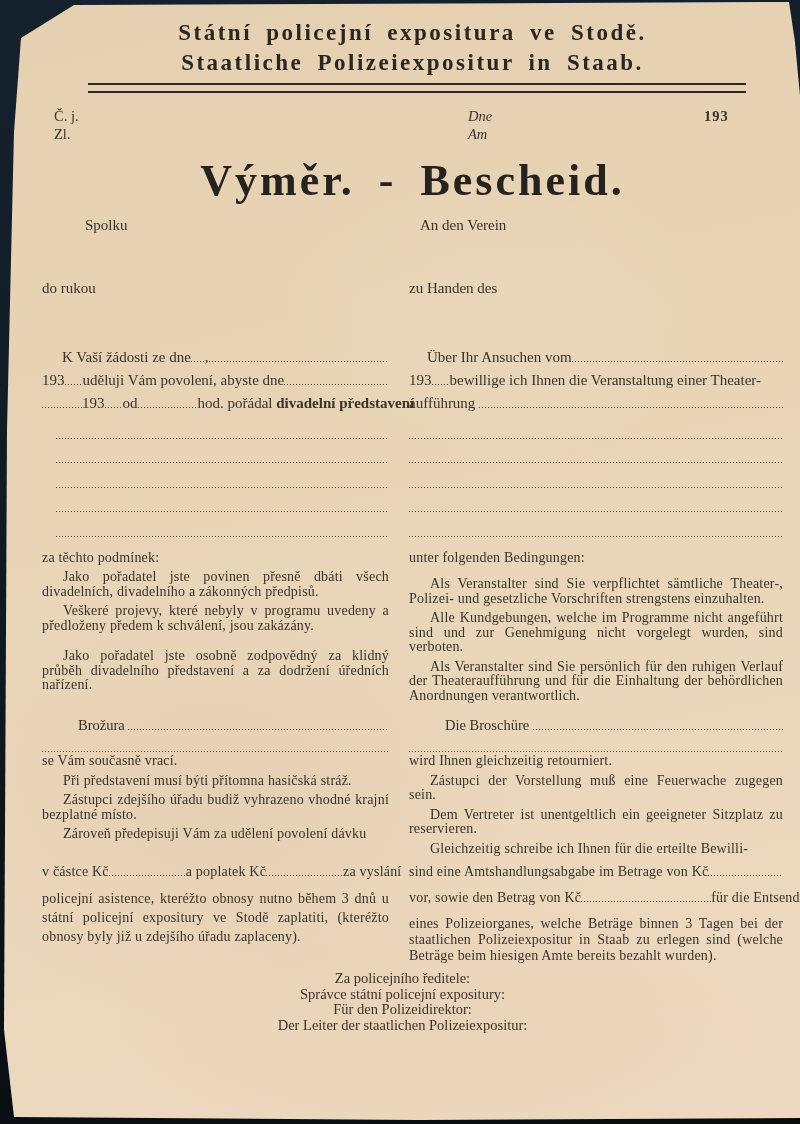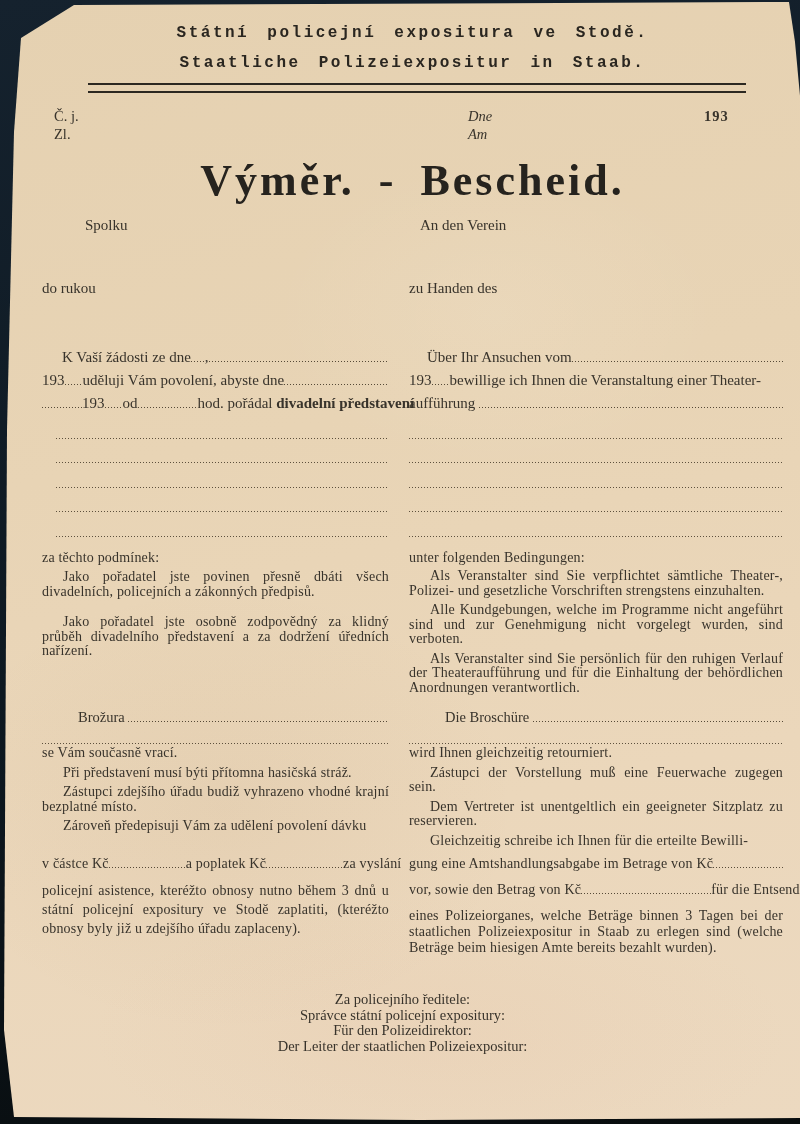--- a/index.html
+++ b/index.html
@@ -16,21 +16,21 @@
     background:
       radial-gradient(ellipse 320px 220px at 62% 28%,rgba(255,250,240,0.10),transparent 70%),
       radial-gradient(ellipse 420px 320px at 28% 72%,rgba(140,100,55,0.06),transparent 70%),
       radial-gradient(ellipse 500px 200px at 55% 92%,rgba(220,170,140,0.10),transparent 70%),
       linear-gradient(168deg,#e5d1b1 0%,#e8d4b5 38%,#ebd7bb 70%,#ecd9c0 100%);
   }
   .content{position:absolute;left:42px;top:0;width:741px;}
 
   
   .hdr{margin-top:18px;text-align:center;color:#2a2620;}
-  .hdr .l1,.hdr .l2{font-weight:bold;font-size:16px;line-height:30px;letter-spacing:2.5px;word-spacing:6px;font-family:Liberation Mono, monospace;}
+  .hdr .l1,.hdr .l2{font-weight:bold;font-size:23px;line-height:30px;letter-spacing:2.5px;word-spacing:6px;}
   .rule{margin:5px 0 0 46px;width:658px;height:6px;border-top:2px solid #2c2821;border-bottom:2px solid #2c2821;}
 
   
   .meta{position:relative;height:40px;margin-top:14px;font-size:14.5px;line-height:18px;}
   .meta .ml{position:absolute;left:12px;top:0;}
   .meta .mc{position:absolute;left:426px;top:0;font-style:italic;}
   .meta .my{position:absolute;left:662px;top:0;font-weight:bold;letter-spacing:1px;}
 
   .title{margin-top:10px;text-align:center;font-size:44px;font-weight:bold;letter-spacing:3px;word-spacing:10px;color:#26231e;line-height:48px;}
 
@@ -61,39 +61,39 @@
   .blank-line::after{content:"";position:absolute;left:0;right:0;bottom:4px;height:1px;
         background-image:repeating-linear-gradient(to right,rgba(78,66,48,.9) 0 1px,transparent 1px 3px);}
   .blank-line.csb{left:14px;width:333px;}
 
   
   .bodytxt{font-size:14px;line-height:14.5px;letter-spacing:.2px;}
   .p{text-align:justify;margin:0;}
   .ind{text-indent:21px;}
   .conds{margin-top:10px;}
   .conds .head{margin:0;}
-  .conds .mt5{margin-top:5px;} .conds .mt4{margin-top:4px;} .conds .mt16{margin-top:16px;}
+  .conds .mt5{margin-top:5px;} .conds .mt4{margin-top:12px;} .conds .mt16{margin-top:16px;}
 
   .brox{margin-top:14px;font-size:14.5px;}
   .brox .lab{padding-left:36px;}
   .dotrow{margin-top:10px;}
   .dotrow .dl{height:10px;position:relative;}
   .dotrow .dl::after{content:"";position:absolute;left:0;right:0;bottom:2px;height:1px;
         background-image:repeating-linear-gradient(to right,rgba(78,66,48,.9) 0 1px,transparent 1px 3px);}
 
   .ret{}
   .ret .mt5{margin-top:5px;}
   .fees{margin-top:9px;}
   .fees .csline{font-size:14px;height:22px;}
   .fees .cs-rest{line-height:19px;margin-top:2px;}
   .fees .de-rest{line-height:16px;margin-top:3px;}
   .fees .deline{font-size:14px;height:22px;}
   .fees .deline2{font-size:14px;height:22px;margin-top:4px;}
 
-  .sig{margin-top:36px;text-align:center;font-size:14.5px;line-height:15.5px;transform:translateX(-10px);}
+  .sig{margin-top:7px;text-align:center;font-size:14.5px;line-height:15.5px;transform:translateX(-10px);}
 </style>
 </head>
 <body>
 
 <div class="paper">
   <div class="content">
 
     <div class="hdr">
       <div class="l1">Státní policejní expositura ve Stodě.</div>
       <div class="l2">Staatliche Polizeiexpositur in Staab.</div>
@@ -179,21 +179,22 @@
         <div class="blank-line"></div>
         <div class="blank-line"></div>
         <div class="blank-line"></div>
         <div class="blank-line"></div>
       </div>
     </div>
 
     <div class="cols conds bodytxt">
       <div>
         <p class="p head">za těchto podmínek:</p>
-        <p class="p ind mt5">Jako pořadatel jste povinen přesně dbáti všech divadelních, policejních a zákonných předpisů.</p>
+        <p class="p ind mt5">Jako pořadatel jste povinen přesně dbáti všech divadelních, divadelního a zákonných předpisů.</p>
+        <p class="p ind mt5">Veškeré projevy, které nebyly v programu uvedeny a předloženy předem k schválení, jsou zakázány.</p>
         <p class="p ind mt16">Jako pořadatel jste osobně zodpovědný za klidný průběh divadelního představení a za dodržení úředních nařízení.</p>
       </div>
       <div>
         <p class="p head">unter folgenden Bedingungen:</p>
         <p class="p ind mt4">Als Veranstalter sind Sie verpflichtet sämtliche Theater-, Polizei- und gesetzliche Vorschriften strengstens einzuhalten.</p>
         <p class="p ind mt5">Alle Kundgebungen, welche im Programme nicht angeführt sind und zur Genehmigung nicht vorgelegt wurden, sind verboten.</p>
         <p class="p ind mt5">Als Veranstalter sind Sie persönlich für den ruhigen Verlauf der Theateraufführung und für die Einhaltung der behördlichen Anordnungen verantwortlich.</p>
       </div>
     </div>
 
@@ -236,21 +237,21 @@
           <span>v částce Kč</span>
           <span class="dots w77"></span>
           <span>a poplatek Kč</span>
           <span class="dots w77"></span>
           <span>za vyslání</span>
         </div>
         <p class="p cs-rest">policejní asistence, kteréžto obnosy nutno během 3 dnů u státní policejní expositury ve Stodě zaplatiti, (kteréžto obnosy byly již u zdejšího úřadu zaplaceny).</p>
       </div>
       <div>
         <div class="fill deline">
-          <span>gung eine Amtshandlungsabgabe im Betrage von Kč</span>
+          <span>sind eine Amtshandlungsabgabe im Betrage von Kč</span>
           <span class="dots"></span>
         </div>
         <div class="fill deline2">
           <span>vor, sowie den Betrag von Kč</span>
           <span class="dots w130"></span>
           <span>für die Entsendung</span>
         </div>
         <p class="p de-rest">eines Polizeiorganes, welche Beträge binnen 3 Tagen bei der staatlichen Polizeiexpositur in Staab zu erlegen sind (welche Beträge beim hiesigen Amte bereits bezahlt wurden).</p>
       </div>
     </div>

